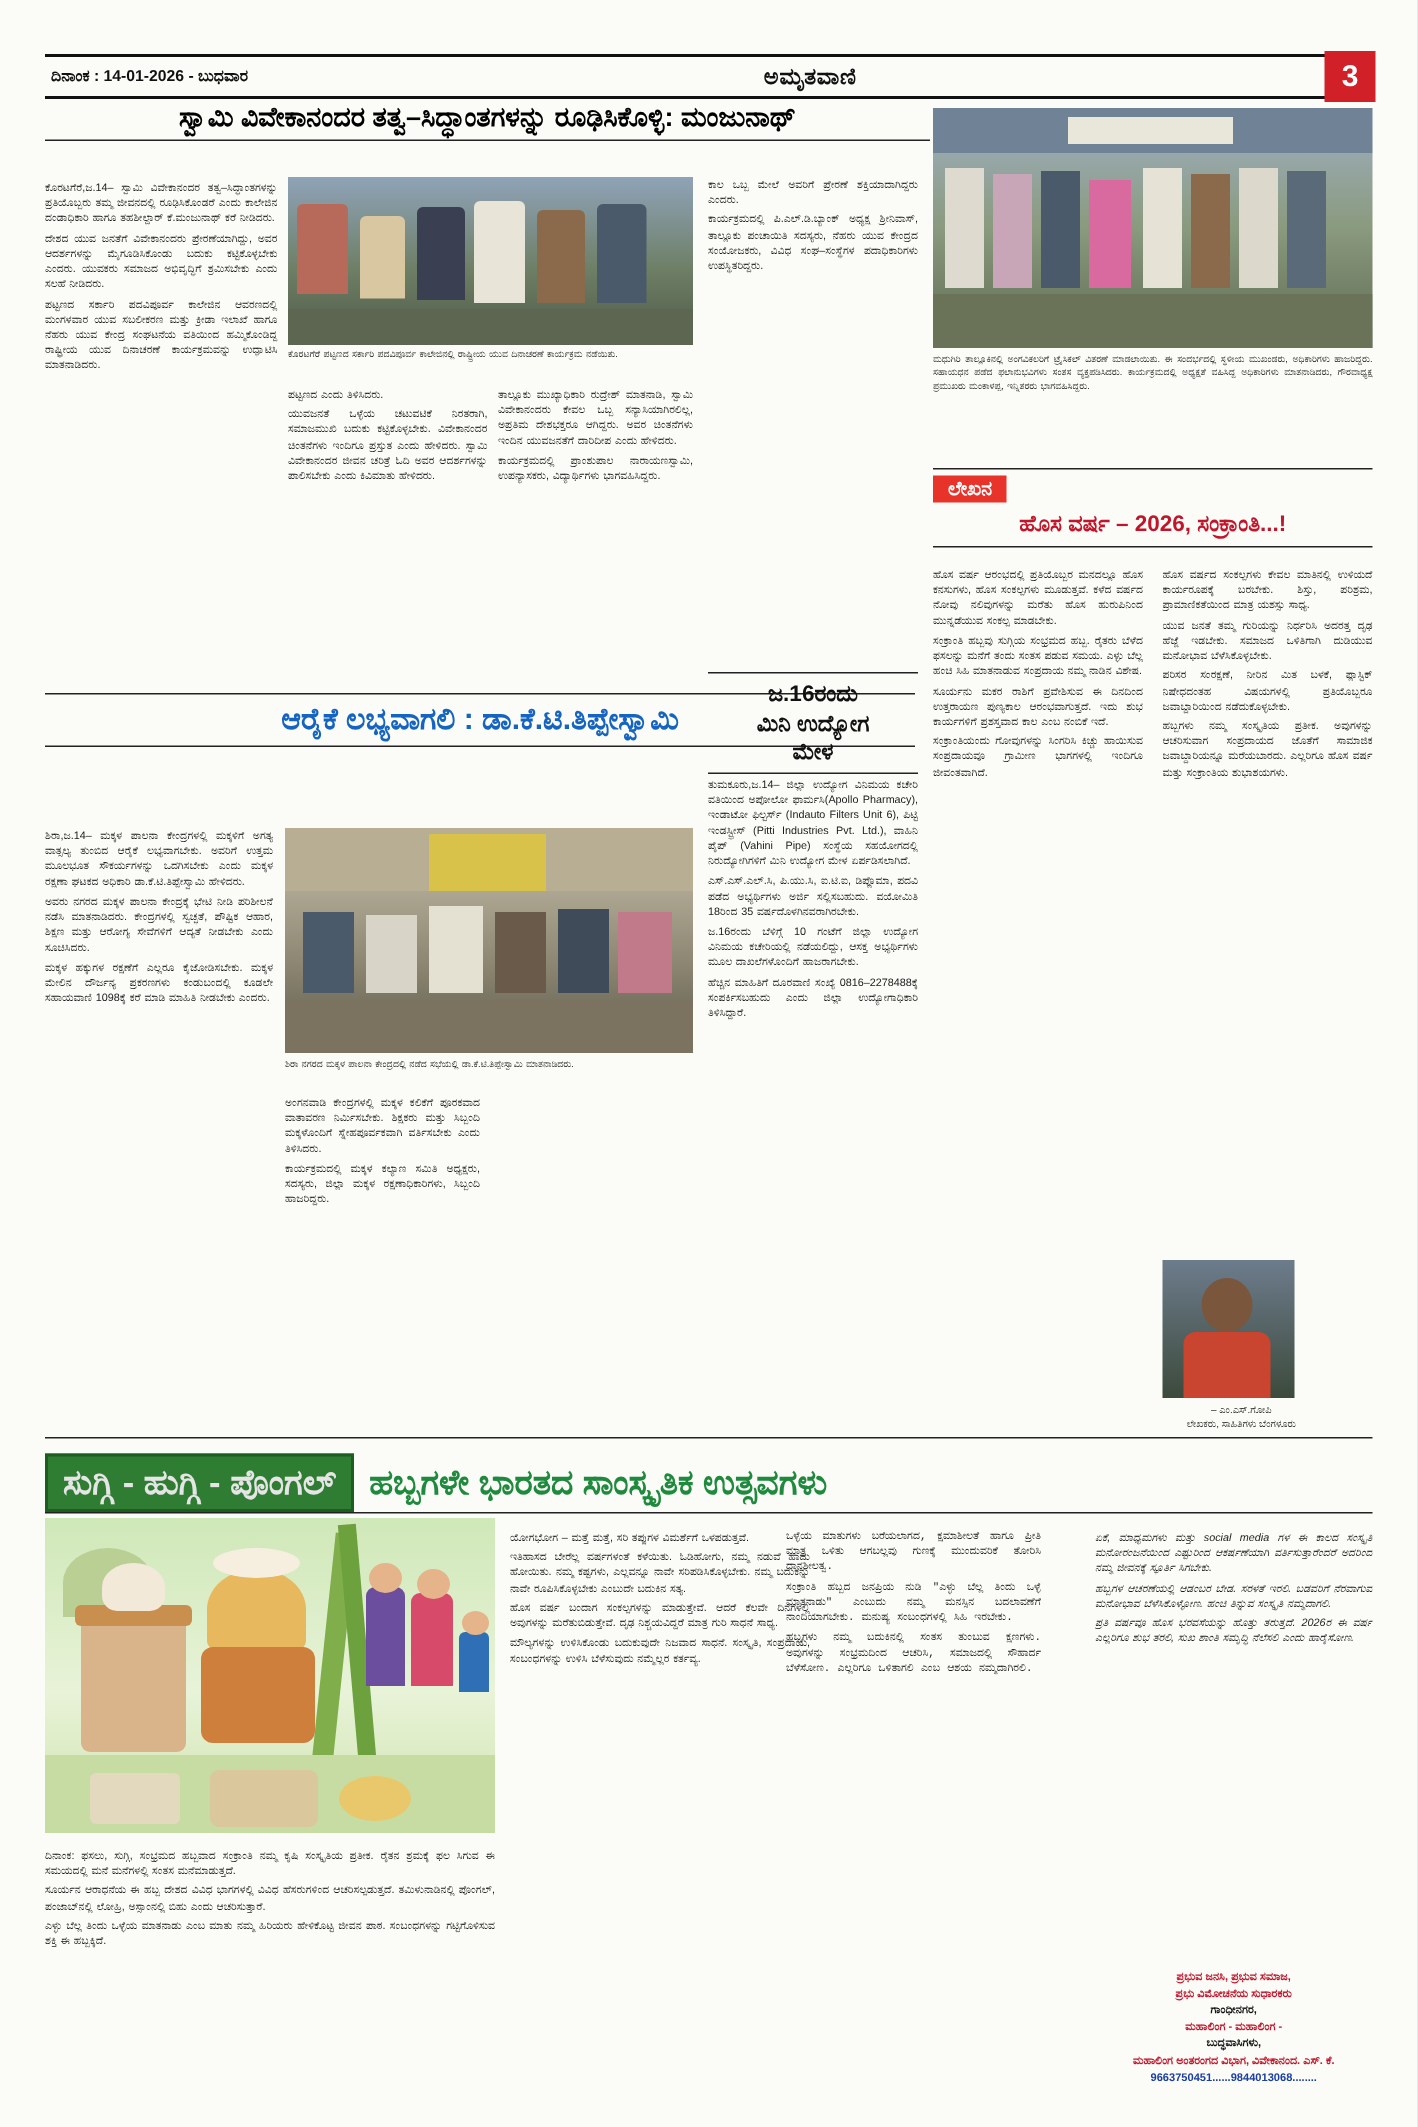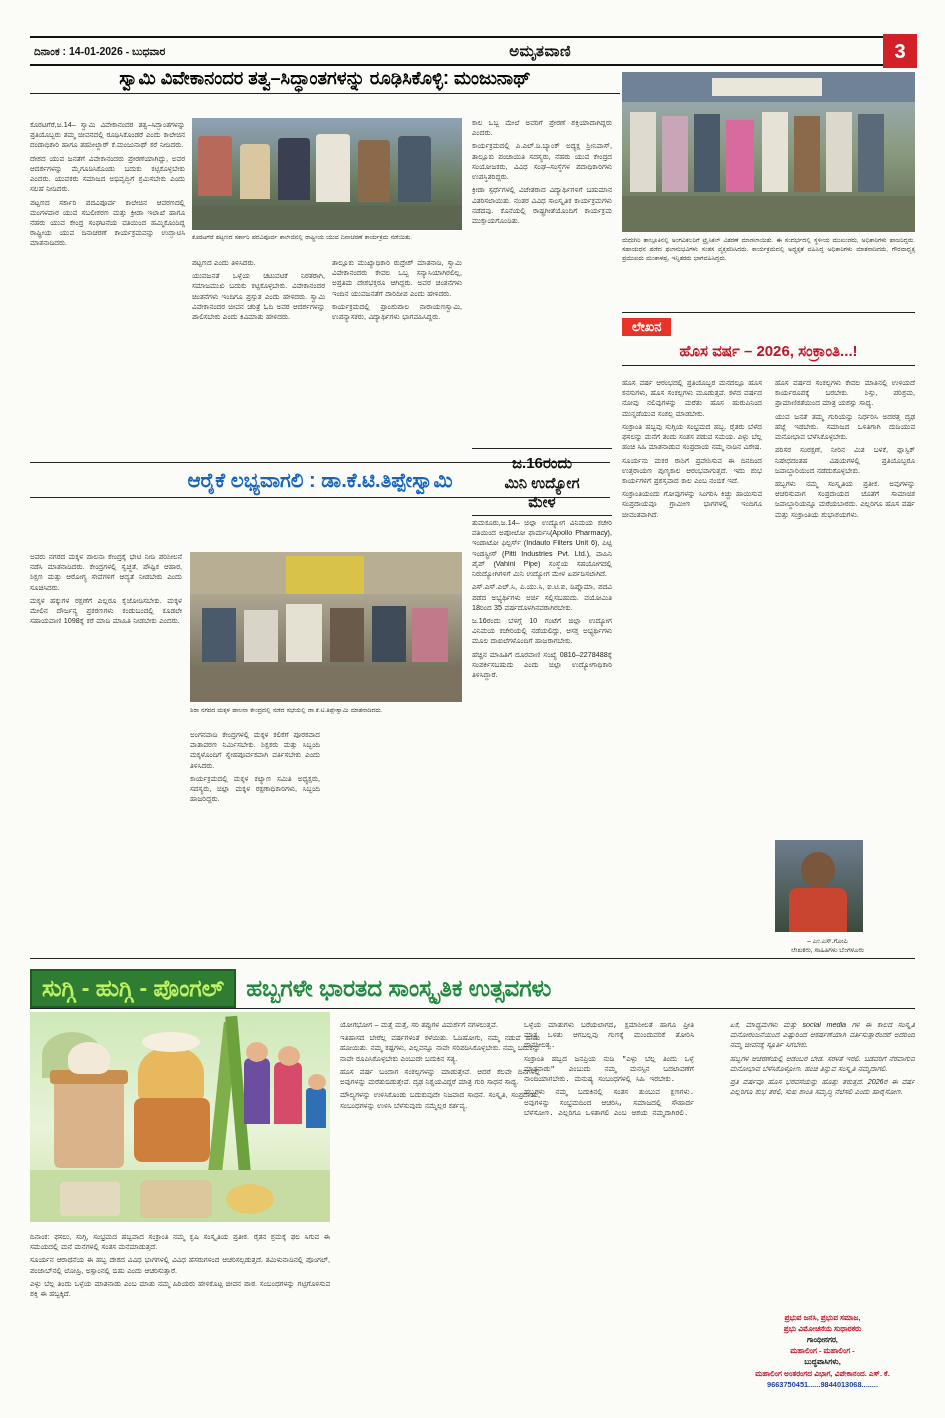--- a/index.html
+++ b/index.html
@@ -49,21 +49,21 @@
   .mini-head{
     font-weight:bold;font-size:15px;text-align:center;color:#111;line-height:1.3;
   }
   .sig{font-size:6.6px;text-align:center;color:#222;line-height:1.4;}
   
   .banner{
     position:absolute;left:30px;right:30px;top:965px;height:46px;
     display:flex;align-items:center;
   }
   .ban-left{
-    background:#2e7d32;color:#bef264;font-weight:bold;font-size:23px;
+    background:#2e7d32;color:#e5e5e5;font-weight:bold;font-size:23px;
     padding:4px 10px;white-space:nowrap;border:2px solid #1b5e20;
   }
   .ban-right{
     flex:1;color:#1f8a3d;font-weight:bold;font-size:23px;padding-left:10px;white-space:nowrap;
   }
   .festival-img{
     position:absolute;left:30px;top:1012px;width:300px;height:210px;
     background:linear-gradient(180deg,#cfe8b8 0%,#e8f3d8 55%,#cfe3ae 100%);
     overflow:hidden;
   }
@@ -112,21 +112,20 @@
     <p>ಯುವಜನತೆ ಒಳ್ಳೆಯ ಚಟುವಟಿಕೆ ನಿರತರಾಗಿ, ಸಮಾಜಮುಖಿ ಬದುಕು ಕಟ್ಟಿಕೊಳ್ಳಬೇಕು. ವಿವೇಕಾನಂದರ ಚಿಂತನೆಗಳು ಇಂದಿಗೂ ಪ್ರಸ್ತುತ ಎಂದು ಹೇಳಿದರು. ಸ್ವಾಮಿ ವಿವೇಕಾನಂದರ ಜೀವನ ಚರಿತ್ರೆ ಓದಿ ಅವರ ಆದರ್ಶಗಳನ್ನು ಪಾಲಿಸಬೇಕು ಎಂದು ಕಿವಿಮಾತು ಹೇಳಿದರು.</p>
   </div>
   <div class="col" style="position:absolute;left:332px;top:258px;width:130px;height:190px;overflow:hidden;">
     <p>ತಾಲ್ಲೂಕು ಮುಖ್ಯಾಧಿಕಾರಿ ರುದ್ರೇಶ್ ಮಾತನಾಡಿ, ಸ್ವಾಮಿ ವಿವೇಕಾನಂದರು ಕೇವಲ ಒಬ್ಬ ಸನ್ಯಾಸಿಯಾಗಿರಲಿಲ್ಲ, ಅಪ್ರತಿಮ ದೇಶಭಕ್ತರೂ ಆಗಿದ್ದರು. ಅವರ ಚಿಂತನೆಗಳು ಇಂದಿನ ಯುವಜನತೆಗೆ ದಾರಿದೀಪ ಎಂದು ಹೇಳಿದರು.</p>
     <p>ಕಾರ್ಯಕ್ರಮದಲ್ಲಿ ಪ್ರಾಂಶುಪಾಲ ನಾರಾಯಣಸ್ವಾಮಿ, ಉಪನ್ಯಾಸಕರು, ವಿದ್ಯಾರ್ಥಿಗಳು ಭಾಗವಹಿಸಿದ್ದರು.</p>
   </div>
 
   <div class="col" style="position:absolute;left:472px;top:118px;width:140px;height:320px;overflow:hidden;">
     <p>ಕಾಲ ಒಬ್ಬ ಮೇಲೆ ಅವರಿಗೆ ಪ್ರೇರಣೆ ಶಕ್ತಿಯಾದಾಗಿದ್ದರು ಎಂದರು.</p>
     <p>ಕಾರ್ಯಕ್ರಮದಲ್ಲಿ ಪಿ.ಎಲ್.ಡಿ.ಬ್ಯಾಂಕ್ ಅಧ್ಯಕ್ಷ ಶ್ರೀನಿವಾಸ್, ತಾಲ್ಲೂಕು ಪಂಚಾಯಿತಿ ಸದಸ್ಯರು, ನೆಹರು ಯುವ ಕೇಂದ್ರದ ಸಂಯೋಜಕರು, ವಿವಿಧ ಸಂಘ–ಸಂಸ್ಥೆಗಳ ಪದಾಧಿಕಾರಿಗಳು ಉಪಸ್ಥಿತರಿದ್ದರು.</p>
-    <p>ಕ್ರೀಡಾ ಸ್ಪರ್ಧೆಗಳಲ್ಲಿ ವಿಜೇತರಾದ ವಿದ್ಯಾರ್ಥಿಗಳಿಗೆ ಬಹುಮಾನ ವಿತರಿಸಲಾಯಿತು. ನಂತರ ವಿವಿಧ ಸಾಂಸ್ಕೃತಿಕ ಕಾರ್ಯಕ್ರಮಗಳು ನಡೆದವು. ಕೊನೆಯಲ್ಲಿ ರಾಷ್ಟ್ರಗೀತೆಯೊಂದಿಗೆ ಕಾರ್ಯಕ್ರಮ ಮುಕ್ತಾಯಗೊಂಡಿತು.</p>
   </div>
 
   <div class="photo" style="position:absolute;left:622px;top:72px;width:293px;height:160px;background:linear-gradient(180deg,#9fb0c4,#8a9a7e 50%,#5d6a52);">
     <div style="position:absolute;left:0;top:0;right:0;height:30px;background:#6f8296;"></div>
     <div style="position:absolute;left:90px;top:6px;width:110px;height:18px;background:#e9e6da;"></div>
     <div style="position:absolute;left:8px;top:40px;width:26px;height:80px;background:#dedad0;"></div>
     <div style="position:absolute;left:40px;top:44px;width:26px;height:76px;background:#c9a5b8;"></div>
     <div style="position:absolute;left:72px;top:42px;width:26px;height:78px;background:#4b5a6b;"></div>
     <div style="position:absolute;left:104px;top:48px;width:28px;height:72px;background:#d86aa0;"></div>
     <div style="position:absolute;left:140px;top:40px;width:26px;height:80px;background:#e6e2d6;"></div>
@@ -167,20 +166,21 @@
     <div>ಲೇಖಕರು, ಸಾಹಿತಿಗಳು ಬೆಂಗಳೂರು</div>
   </div>
 
   <div style="position:absolute;left:30px;top:462px;width:580px;">
     <div style="border-top:1.2px solid #222;padding-top:5px;"></div>
     <div class="hl-blue2">ಆರೈಕೆ ಲಭ್ಯವಾಗಲಿ : ಡಾ.ಕೆ.ಟಿ.ತಿಪ್ಪೇಸ್ವಾಮಿ</div>
     <div style="border-bottom:1.2px solid #222;margin-top:4px;"></div>
   </div>
 
   <div class="col" style="position:absolute;left:30px;top:552px;width:152px;height:400px;overflow:hidden;">
+    <p>ಶಿರಾ,ಜ.14– ಮಕ್ಕಳ ಪಾಲನಾ ಕೇಂದ್ರಗಳಲ್ಲಿ ಮಕ್ಕಳಿಗೆ ಅಗತ್ಯ ವಾತ್ಸಲ್ಯ ತುಂಬಿದ ಆರೈಕೆ ಲಭ್ಯವಾಗಬೇಕು. ಅವರಿಗೆ ಉತ್ತಮ ಮೂಲಭೂತ ಸೌಕರ್ಯಗಳನ್ನು ಒದಗಿಸಬೇಕು ಎಂದು ಮಕ್ಕಳ ರಕ್ಷಣಾ ಘಟಕದ ಅಧಿಕಾರಿ ಡಾ.ಕೆ.ಟಿ.ತಿಪ್ಪೇಸ್ವಾಮಿ ಹೇಳಿದರು.</p>
     <p>ಅವರು ನಗರದ ಮಕ್ಕಳ ಪಾಲನಾ ಕೇಂದ್ರಕ್ಕೆ ಭೇಟಿ ನೀಡಿ ಪರಿಶೀಲನೆ ನಡೆಸಿ ಮಾತನಾಡಿದರು. ಕೇಂದ್ರಗಳಲ್ಲಿ ಸ್ವಚ್ಛತೆ, ಪೌಷ್ಟಿಕ ಆಹಾರ, ಶಿಕ್ಷಣ ಮತ್ತು ಆರೋಗ್ಯ ಸೇವೆಗಳಿಗೆ ಆದ್ಯತೆ ನೀಡಬೇಕು ಎಂದು ಸೂಚಿಸಿದರು.</p>
     <p>ಮಕ್ಕಳ ಹಕ್ಕುಗಳ ರಕ್ಷಣೆಗೆ ಎಲ್ಲರೂ ಕೈಜೋಡಿಸಬೇಕು. ಮಕ್ಕಳ ಮೇಲಿನ ದೌರ್ಜನ್ಯ ಪ್ರಕರಣಗಳು ಕಂಡುಬಂದಲ್ಲಿ ಕೂಡಲೇ ಸಹಾಯವಾಣಿ 1098ಕ್ಕೆ ಕರೆ ಮಾಡಿ ಮಾಹಿತಿ ನೀಡಬೇಕು ಎಂದರು.</p>
   </div>
 
   <div class="photo" style="position:absolute;left:190px;top:552px;width:272px;height:150px;background:linear-gradient(180deg,#c9c2ad,#8d8672 60%,#5e5a4c);">
     <div style="position:absolute;left:0;top:0;right:0;height:42px;background:#b8ae94;"></div>
     <div style="position:absolute;left:96px;top:4px;width:78px;height:38px;background:#d8c24a;"></div>
     <div style="position:absolute;left:12px;top:56px;width:34px;height:54px;background:#4a5a6b;"></div>
     <div style="position:absolute;left:54px;top:58px;width:34px;height:52px;background:#d8d4c8;"></div>
     <div style="position:absolute;left:96px;top:52px;width:36px;height:58px;background:#e4e0d2;"></div>
@@ -240,21 +240,21 @@
     <div style="position:absolute;left:196px;bottom:8px;width:48px;height:30px;background:#e8c86a;border-radius:50%;"></div>
   </div>
 
   <div class="col" style="position:absolute;left:30px;top:1232px;width:300px;height:170px;overflow:hidden;">
     <p>ದಿನಾಂಕ: ಫಸಲು, ಸುಗ್ಗಿ, ಸಂಭ್ರಮದ ಹಬ್ಬವಾದ ಸಂಕ್ರಾಂತಿ ನಮ್ಮ ಕೃಷಿ ಸಂಸ್ಕೃತಿಯ ಪ್ರತೀಕ. ರೈತನ ಶ್ರಮಕ್ಕೆ ಫಲ ಸಿಗುವ ಈ ಸಮಯದಲ್ಲಿ ಮನೆ ಮನೆಗಳಲ್ಲಿ ಸಂತಸ ಮನೆಮಾಡುತ್ತದೆ.</p>
     <p>ಸೂರ್ಯನ ಆರಾಧನೆಯ ಈ ಹಬ್ಬ ದೇಶದ ವಿವಿಧ ಭಾಗಗಳಲ್ಲಿ ವಿವಿಧ ಹೆಸರುಗಳಿಂದ ಆಚರಿಸಲ್ಪಡುತ್ತದೆ. ತಮಿಳುನಾಡಿನಲ್ಲಿ ಪೊಂಗಲ್, ಪಂಜಾಬ್‌ನಲ್ಲಿ ಲೋಹ್ರಿ, ಅಸ್ಸಾಂನಲ್ಲಿ ಬಿಹು ಎಂದು ಆಚರಿಸುತ್ತಾರೆ.</p>
     <p>ಎಳ್ಳು ಬೆಲ್ಲ ತಿಂದು ಒಳ್ಳೆಯ ಮಾತನಾಡು ಎಂಬ ಮಾತು ನಮ್ಮ ಹಿರಿಯರು ಹೇಳಿಕೊಟ್ಟ ಜೀವನ ಪಾಠ. ಸಂಬಂಧಗಳನ್ನು ಗಟ್ಟಿಗೊಳಿಸುವ ಶಕ್ತಿ ಈ ಹಬ್ಬಕ್ಕಿದೆ.</p>
   </div>
 
   <div class="col" style="position:absolute;left:340px;top:1020px;width:200px;height:385px;overflow:hidden;">
-    <p>ಯೋಗಭೋಗ – ಮತ್ತೆ ಮತ್ತೆ, ಸರಿ ತಪ್ಪುಗಳ ವಿಮರ್ಶೆಗೆ ನಗಳಲುತ್ತವೆ.</p>
+    <p>ಯೋಗಭೋಗ – ಮತ್ತೆ ಮತ್ತೆ, ಸರಿ ತಪ್ಪುಗಳ ವಿಮರ್ಶೆಗೆ ಒಳಪಡುತ್ತವೆ.</p>
     <p>ಇತಿಹಾಸದ ಬೇರೆಲ್ಲ ವರ್ಷಗಳಂತೆ ಕಳೆಯಿತು. ಓಡಿಹೋಗು, ನಮ್ಮ ನಡುವೆ ಹಾದು ಹೋಯಿತು. ನಮ್ಮ ಕಷ್ಟಗಳು, ಎಲ್ಲವನ್ನೂ ನಾವೇ ಸರಿಪಡಿಸಿಕೊಳ್ಳಬೇಕು. ನಮ್ಮ ಬದುಕನ್ನು ನಾವೇ ರೂಪಿಸಿಕೊಳ್ಳಬೇಕು ಎಂಬುದೇ ಬದುಕಿನ ಸತ್ಯ.</p>
     <p>ಹೊಸ ವರ್ಷ ಬಂದಾಗ ಸಂಕಲ್ಪಗಳನ್ನು ಮಾಡುತ್ತೇವೆ. ಆದರೆ ಕೆಲವೇ ದಿನಗಳಲ್ಲಿ ಅವುಗಳನ್ನು ಮರೆತುಬಿಡುತ್ತೇವೆ. ದೃಢ ನಿಶ್ಚಯವಿದ್ದರೆ ಮಾತ್ರ ಗುರಿ ಸಾಧನೆ ಸಾಧ್ಯ.</p>
     <p>ಮೌಲ್ಯಗಳನ್ನು ಉಳಿಸಿಕೊಂಡು ಬದುಕುವುದೇ ನಿಜವಾದ ಸಾಧನೆ. ಸಂಸ್ಕೃತಿ, ಸಂಪ್ರದಾಯ, ಸಂಬಂಧಗಳನ್ನು ಉಳಿಸಿ ಬೆಳೆಸುವುದು ನಮ್ಮೆಲ್ಲರ ಕರ್ತವ್ಯ.</p>
   </div>
 
   <div class="col" style="position:absolute;left:524px;top:1020px;width:170px;height:385px;overflow:hidden;font-family:Liberation Mono, monospace;">
     <p>ಒಳ್ಳೆಯ ಮಾತುಗಳು ಬರೆಯಲಾಗದ, ಕ್ಷಮಾಶೀಲತೆ ಹಾಗೂ ಪ್ರೀತಿ ಮಾತ್ರ ಒಳಿತು ಆಗಬಲ್ಲವು ಗುಣಕ್ಕೆ ಮುಂದುವರಿಕೆ ತೋರಿಸಿ ದಾನಶೀಲತ್ವ.</p>
     <p>ಸಂಕ್ರಾಂತಿ ಹಬ್ಬದ ಜನಪ್ರಿಯ ನುಡಿ "ಎಳ್ಳು ಬೆಲ್ಲ ತಿಂದು ಒಳ್ಳೆ ಮಾತನಾಡು" ಎಂಬುದು ನಮ್ಮ ಮನಸ್ಸಿನ ಬದಲಾವಣೆಗೆ ನಾಂದಿಯಾಗಬೇಕು. ಮನುಷ್ಯ ಸಂಬಂಧಗಳಲ್ಲಿ ಸಿಹಿ ಇರಬೇಕು.</p>
     <p>ಹಬ್ಬಗಳು ನಮ್ಮ ಬದುಕಿನಲ್ಲಿ ಸಂತಸ ತುಂಬುವ ಕ್ಷಣಗಳು. ಅವುಗಳನ್ನು ಸಂಭ್ರಮದಿಂದ ಆಚರಿಸಿ, ಸಮಾಜದಲ್ಲಿ ಸೌಹಾರ್ದ ಬೆಳೆಸೋಣ. ಎಲ್ಲರಿಗೂ ಒಳಿತಾಗಲಿ ಎಂಬ ಆಶಯ ನಮ್ಮದಾಗಿರಲಿ.</p>
   </div>

